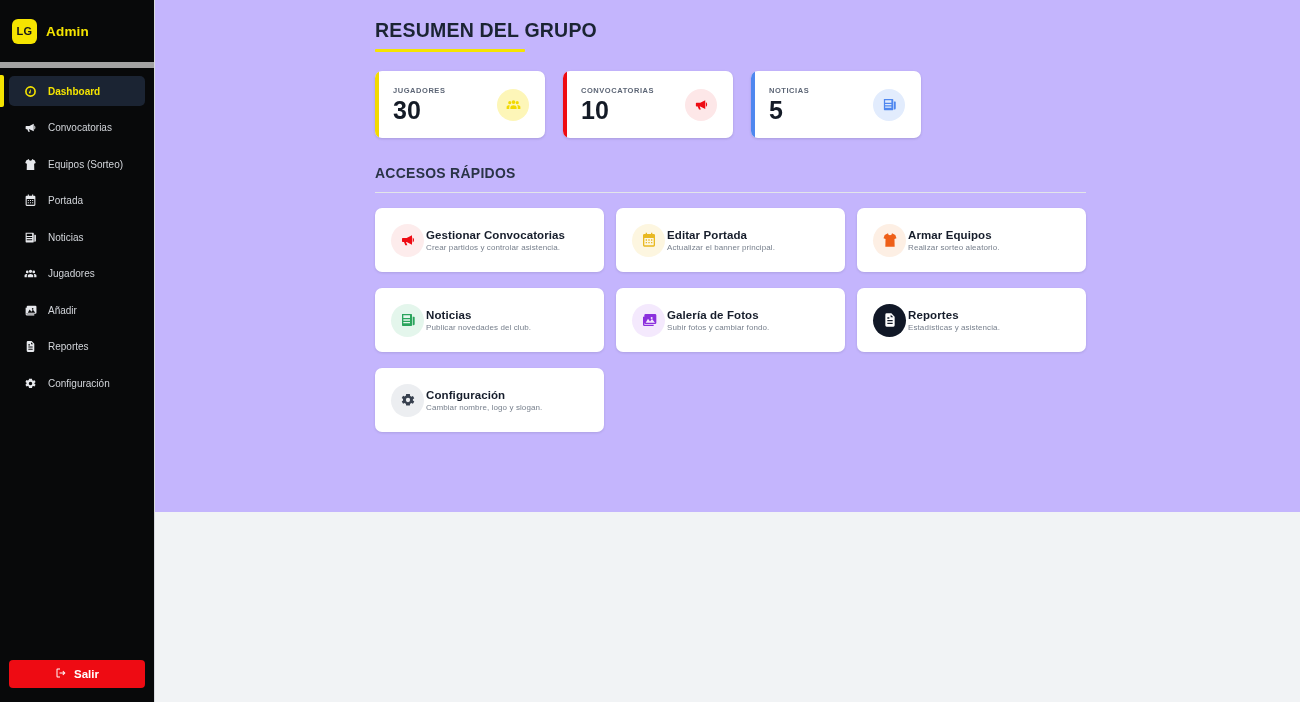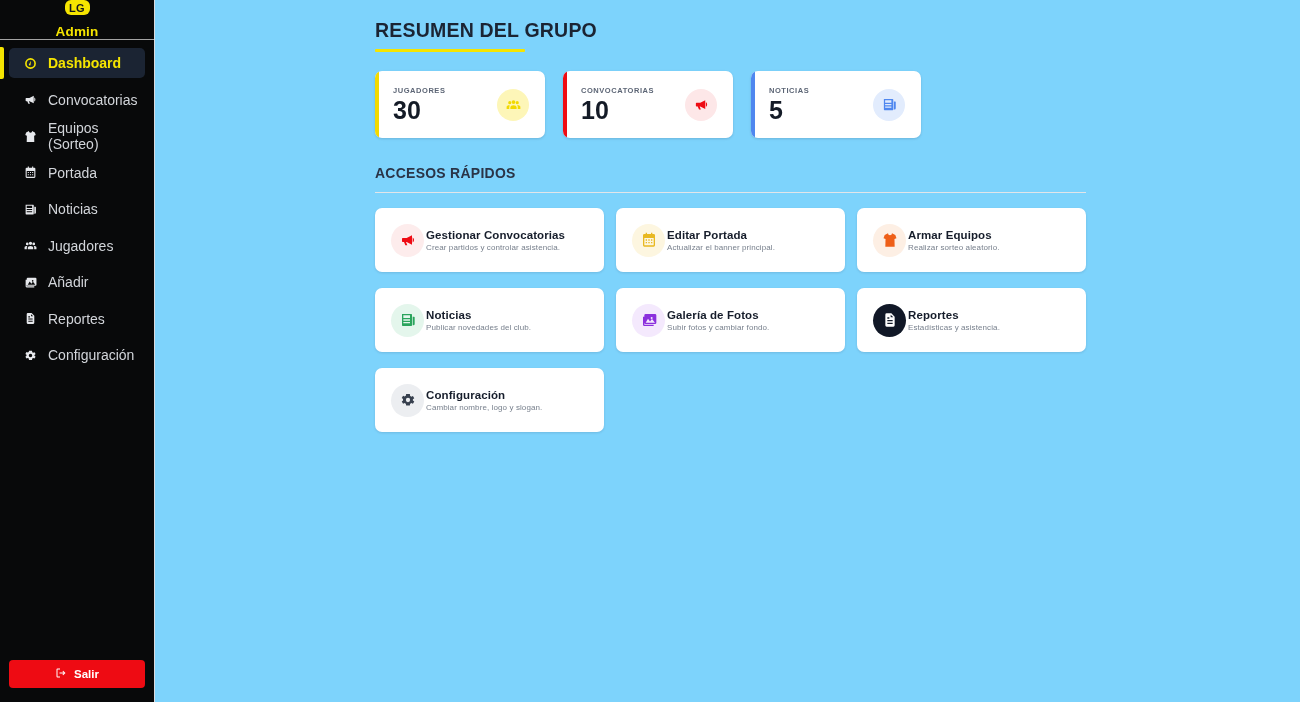--- a/index.html
+++ b/index.html
@@ -14,25 +14,24 @@
   
   .sidebar {
     width: 155px; height: 702px;
     background: #08090a;
     border-right: 1px solid #d8dade;
     display: flex; flex-direction: column;
     flex: 0 0 155px;
     position: relative;
   }
   .brand {
-    height: 40px;
+    height: 68px;
     display: flex; align-items: center; gap: 9px;
     padding: 0 12px;
-    border-bottom: 1px solid #a3a3a3;
-    flex-direction: column;
+    border-bottom: 6px solid #a3a3a3;
   }
   .brand-badge {
     width: 25px; height: 25px; border-radius: 6px;
     background: #f5e400;
     color: #14161c;
     font-size: 11px; font-weight: bold;
     display: flex; align-items: center; justify-content: center;
     letter-spacing: .3px;
   }
   .brand-title {
@@ -40,21 +39,21 @@
     letter-spacing: .2px;
   }
   .nav { padding: 8px 9px 0 9px; display: flex; flex-direction: column; gap: 2px; }
   .nav-item {
     position: relative;
     display: flex; align-items: center; gap: 11px;
     height: 30px;
     padding-left: 14px;
     border-radius: 5px;
     color: #d2d5da;
-    font-size: 14px;
+    font-size: 10px;
     cursor: pointer;
     margin-bottom: 4.5px;
   }
   .nav-item .ico { width: 14px; height: 14px; display: flex; align-items: center; justify-content: center; flex: 0 0 14px; }
   .nav-item .ico svg { width: 13px; height: 13px; fill: #e6e8ec; }
   .nav-item.active {
     background: #1b2433;
     color: #f5e400;
     font-weight: bold;
   }
@@ -70,22 +69,22 @@
     background: #ee0b13; border: none; border-radius: 4px;
     color: #ffffff; font-size: 11.5px; font-weight: bold;
     font-family: "Liberation Sans", sans-serif;
     display: flex; align-items: center; justify-content: center; gap: 7px;
     cursor: pointer;
   }
   .logout-btn svg { width: 12px; height: 12px; fill: #ffffff; }
 
   
   .main {
-    flex: 1; height: 702px;
-    background: #7dd3fc;
+    flex: 1; height: 512px;
+    background: #c4b5fd;
     padding: 18px 0 0 220px;
     overflow: hidden;
   }
   .page-title {
     font-size: 21px; font-weight: bold; color: #1b2433;
     letter-spacing: .2px;
     font-stretch: condensed;
     transform: scaleX(.93); transform-origin: left center;
     display: inline-block;
   }

